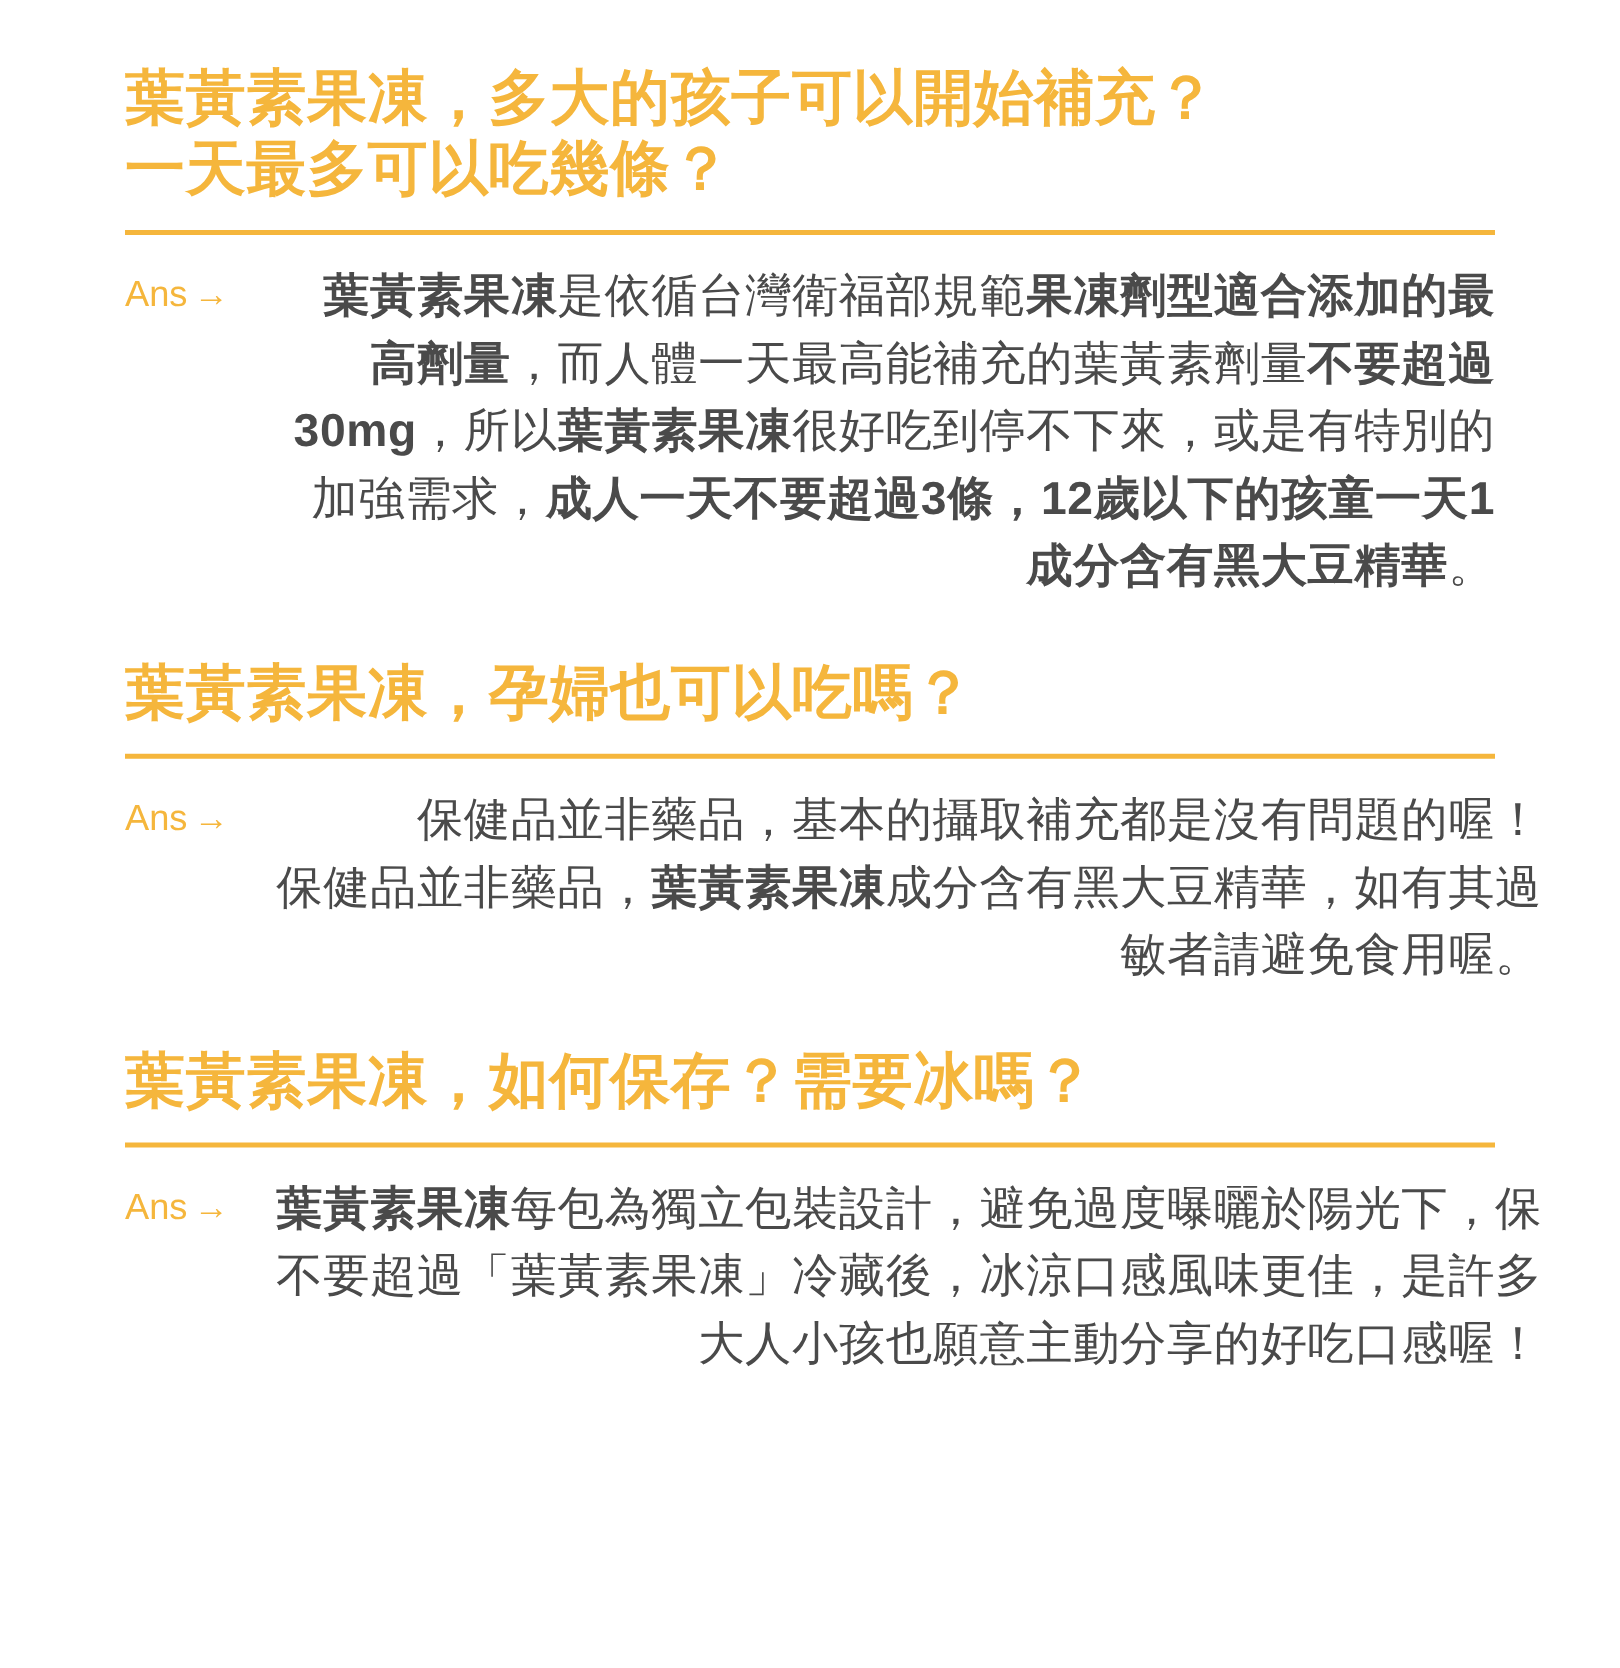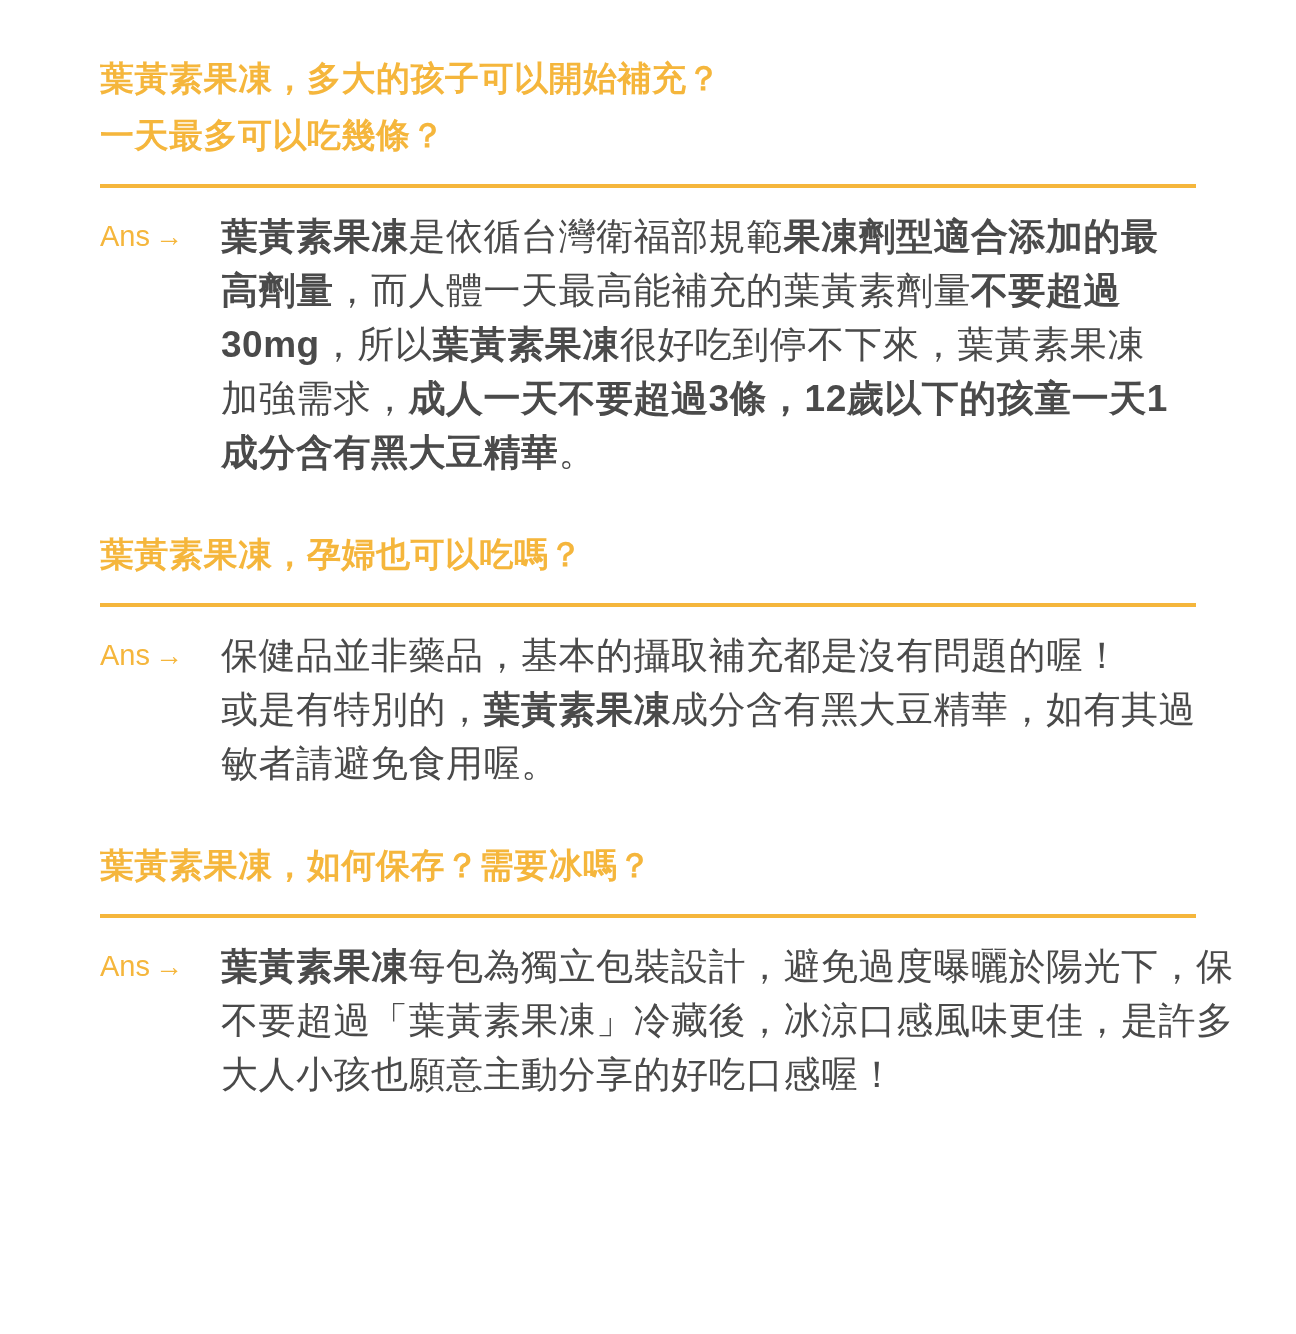--- a/index.html
+++ b/index.html
@@ -19,21 +19,21 @@
     width: 1296px;
     height: 1334px;
     padding: 50px 100px 0 100px;
   }
   .faq-section { margin: 0; }
   .faq-section + .faq-section { margin-top: 46px; }
 
   .question-heading {
     margin: 0;
     color: var(--accent, #F5B63C);
-    font-size: 34px;
+    font-size: 48px;
     font-weight: 800;
     line-height: 57px;
     letter-spacing: 0.5px;
   }
   .q-line { white-space: nowrap; }
 
   .section-divider {
     margin: 20px 0 0 0;
     border: none;
     height: 4px;
@@ -57,56 +57,57 @@
   }
   .ans-arrow { margin-left: 5px; font-size: 28px; }
 
   .answer-text {
     flex: 1 1 auto;
     color: var(--text, #4A4A4A);
     font-size: 37px;
     font-weight: 400;
     line-height: 54px;
     letter-spacing: 0.5px;
+    text-align: right;
   }
   .answer-line { white-space: nowrap; }
   .answer-text .run-bold { font-weight: 800; }
 </style>
 </head>
 <body style="background: rgb(255, 255, 255);">
 
 <div class="page">
   <div>
       <section class="faq-section">
         <h2 class="question-heading">
           <div class="q-line">葉黃素果凍，多大的孩子可以開始補充？</div>
           <div class="q-line">一天最多可以吃幾條？</div>
         </h2>
         <div class="section-divider"></div>
         <div class="answer-row">
           <div class="ans-label"><span>Ans</span><span class="ans-arrow">→</span></div>
           <div class="answer-text">
             <div class="answer-line"><span class="run-bold">葉黃素果凍</span><span class="run">是依循台灣衛福部規範</span><span class="run-bold">果凍劑型適合添加的最</span></div>
             <div class="answer-line"><span class="run-bold">高劑量</span><span class="run">，而人體一天最高能補充的葉黃素劑量</span><span class="run-bold">不要超過</span></div>
-            <div class="answer-line"><span class="run-bold">30mg</span><span class="run">，所以</span><span class="run-bold">葉黃素果凍</span><span class="run">很好吃到停不下來，葉黃素果凍</span></div>
+            <div class="answer-line"><span class="run-bold">30mg</span><span class="run">，所以</span><span class="run-bold">葉黃素果凍</span><span class="run">很好吃到停不下來，或是有特別的</span></div>
             <div class="answer-line"><span class="run">加強需求，</span><span class="run-bold">成人一天不要超過3條，12歲以下的孩童一天1</span></div>
             <div class="answer-line"><span class="run-bold">成分含有黑大豆精華</span><span class="run">。</span></div>
           </div>
         </div>
       </section>
       <section class="faq-section">
         <h2 class="question-heading">
           <div class="q-line">葉黃素果凍，孕婦也可以吃嗎？</div>
         </h2>
         <div class="section-divider"></div>
         <div class="answer-row">
           <div class="ans-label"><span>Ans</span><span class="ans-arrow">→</span></div>
           <div class="answer-text">
             <div class="answer-line"><span class="run">保健品並非藥品，基本的攝取補充都是沒有問題的喔！</span></div>
-            <div class="answer-line"><span class="run">或是有特別的，</span><span class="run-bold">葉黃素果凍</span><span class="run">成分含有黑大豆精華，如有其過</span></div>
+            <div class="answer-line"><span class="run">保健品並非藥品，</span><span class="run-bold">葉黃素果凍</span><span class="run">成分含有黑大豆精華，如有其過</span></div>
             <div class="answer-line"><span class="run">敏者請避免食用喔。</span></div>
           </div>
         </div>
       </section>
       <section class="faq-section">
         <h2 class="question-heading">
           <div class="q-line">葉黃素果凍，如何保存？需要冰嗎？</div>
         </h2>
         <div class="section-divider"></div>
         <div class="answer-row">

